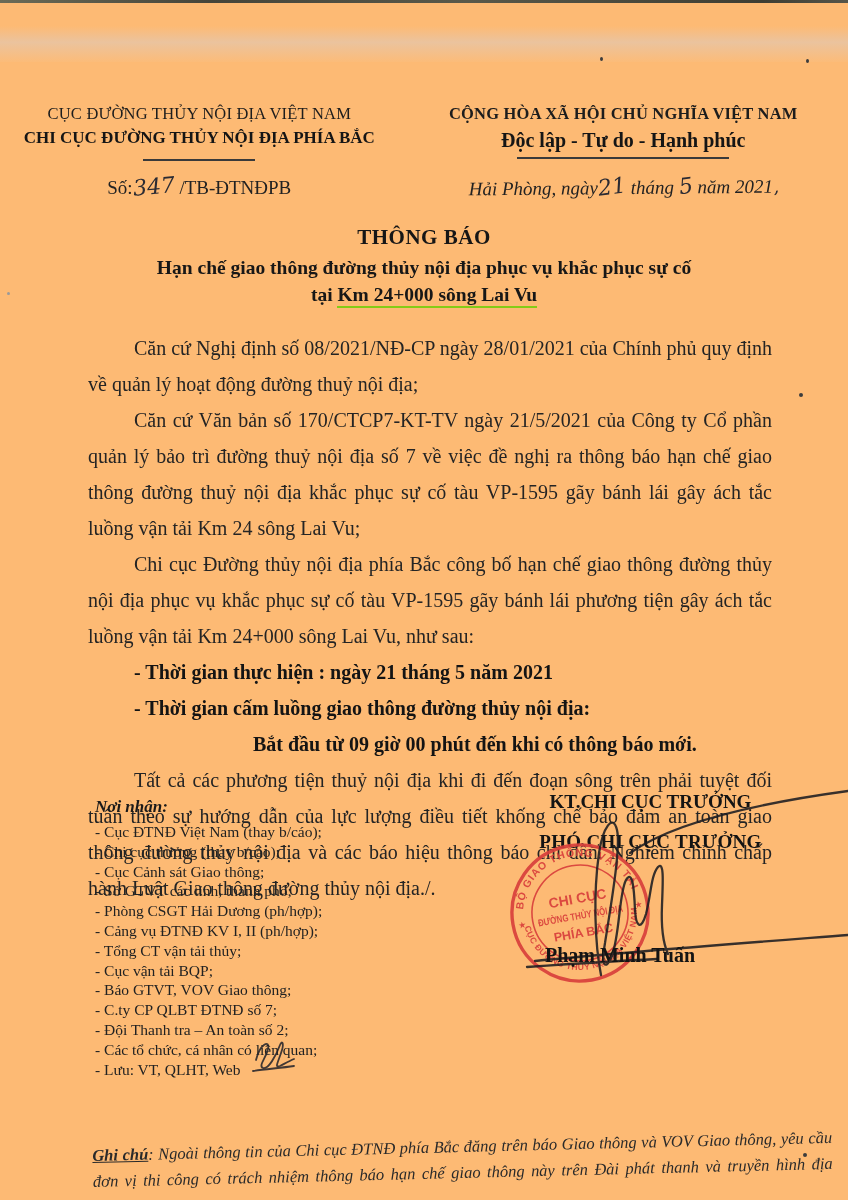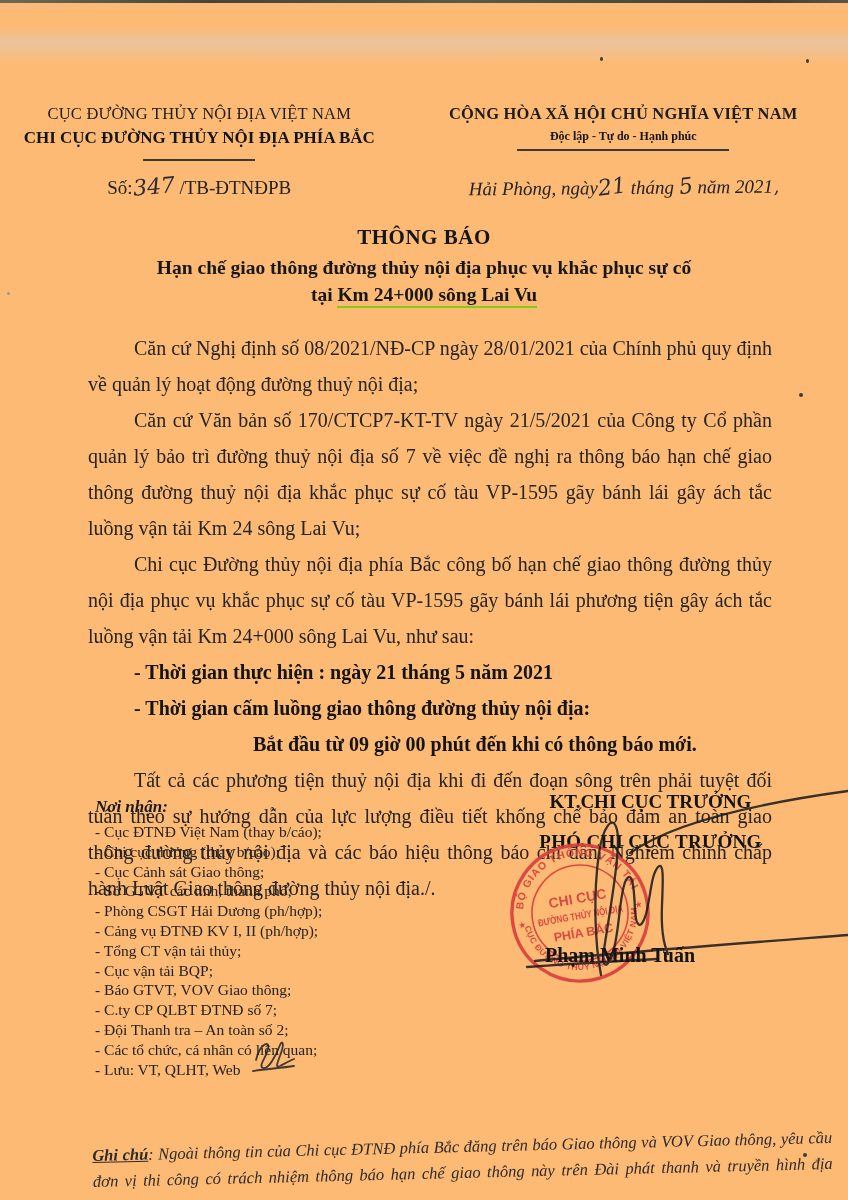--- a/index.html
+++ b/index.html
@@ -13,21 +13,21 @@
     background:linear-gradient(to right,#6b6b57,#45453a 25%,#59594a 55%,#3e3e33 90%,#55554a);}
   .scan-band{position:absolute;top:26px;left:0;width:100%;height:36px;
     background:linear-gradient(180deg,rgba(222,226,238,0) 0%,rgba(205,210,226,.38) 45%,rgba(222,226,238,.04) 100%);}
   .speck{position:absolute;border-radius:50%;background:#3c3c3c;}
   
   .header-row{display:flex;margin-top:104px;}
   .hcol-left{width:47%;text-align:center;}
   .hcol-right{width:53%;text-align:center;}
   .h-line1{font-size:16.5px;font-weight:bold;letter-spacing:.2px;color:#1d1d1d;}
   .h-line2{font-size:17px;font-weight:bold;margin-top:4px;color:#151515;}
-  .h-line2b{font-size:12px;font-weight:bold;margin-top:5px;color:#151515;}
+  .h-line2b{font-size:20px;font-weight:bold;margin-top:5px;color:#151515;}
   .rule-left{width:112px;border-bottom:2px solid #3a3a3a;margin:11px auto 0;}
   .rule-right{width:212px;border-bottom:2px solid #3a3a3a;margin:5px auto 0;}
   
   .meta-row{display:flex;margin-top:16px;align-items:baseline;}
   .meta-left{width:47%;text-align:center;font-size:19px;color:#222;}
   .meta-right{width:53%;text-align:center;font-size:19px;font-style:italic;color:#222;transform:rotate(-.5deg);}
   .hand{font-family:"DejaVu Serif",serif;font-style:italic;color:#2b2b33;
     display:inline-block;transform:rotate(-7deg);font-size:22px;line-height:0;}
   
   .title-block{text-align:center;margin-top:26px;}

